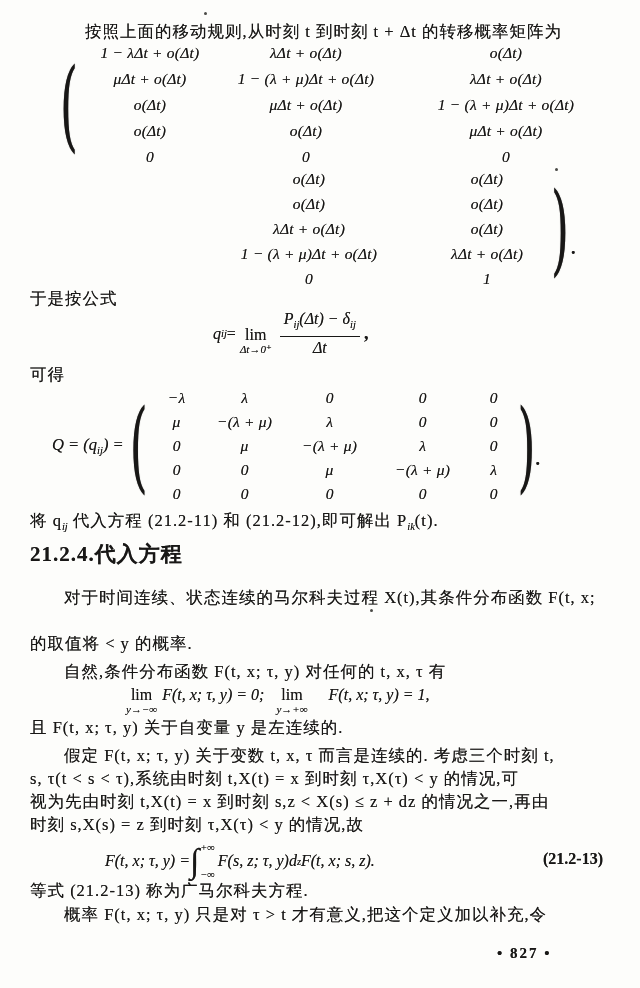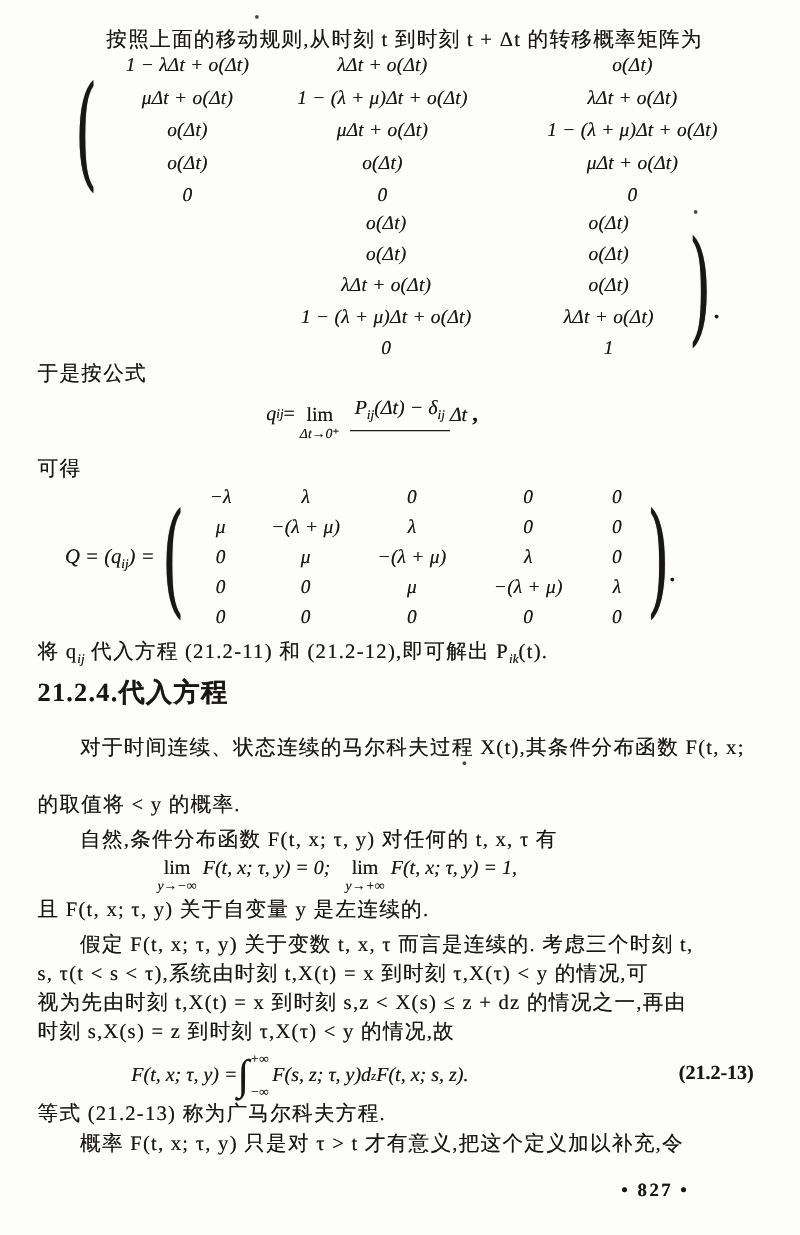--- a/index.html
+++ b/index.html
@@ -18,21 +18,21 @@
   .mc{font-style:italic;font-size:15.5px;text-align:center;letter-spacing:.2px;}
   .mflex{display:flex;align-items:center;}
   .paren{display:inline-block;font-family:"DejaVu Serif",serif;font-weight:400;
          font-size:46px;line-height:1;transform:scaleY(2.15);transform-origin:center;}
   .punct{font-size:18px;font-weight:bold;}
   
   .limstack{display:inline-flex;flex-direction:column;align-items:center;vertical-align:middle;}
   .limtxt{font-size:16px;font-style:normal;line-height:17px;}
   .limsub{font-size:11px;font-style:italic;line-height:12px;}
   
-  .frac{display:inline-flex;flex-direction:row;align-items:center;margin:0 4px;text-align:center;}
+  .frac{display:inline-flex;flex-direction:column;align-items:center;margin:0 4px;text-align:center;}
   .num{padding:0 4px 2px 4px;border-bottom:1.5px solid #181716;line-height:18px;}
   .den{padding-top:2px;line-height:18px;}
   
   .int{font-size:34px;line-height:30px;font-style:normal;}
   .intlim{display:inline-flex;flex-direction:column;justify-content:space-between;
           height:38px;font-size:10.5px;font-style:italic;margin:0 3px 0 1px;}
   .heading{font-size:21px;font-weight:bold;letter-spacing:1px;
            font-family:"Liberation Serif","DejaVu Serif",serif;}
   .speck{position:absolute;background:#4a4a46;border-radius:50%;}
 </style>
@@ -150,21 +150,21 @@
   <div class="abs mflex" style="left:126px;top:686px;align-items:flex-start;">
     <span class="limstack">
       <span class="limtxt">lim</span>
       <span class="limsub">y→−∞</span>
     </span>
     <span class="mathit" style="margin:0 12px 0 5px;line-height:17px;">F(t, x; τ, y) = 0;</span>
     <span class="limstack">
       <span class="limtxt">lim</span>
       <span class="limsub">y→+∞</span>
     </span>
-    <span class="mathit" style="margin-left:5px;line-height:17px;">F(t, x; τ, y) = 1,</span>
+    <span class="mathit" style="margin-left:21px;line-height:17px;">F(t, x; τ, y) = 1,</span>
   </div>
 
   <div class="abs zh" style="left:30px;top:716px;">且 F(t, x; τ, y) 关于自变量 y 是左连续的.</div>
 
   <div class="abs zh" style="left:64px;top:744px;">假定 F(t, x; τ, y) 关于变数 t, x, τ 而言是连续的. 考虑三个时刻 t,</div>
   <div class="abs zh" style="left:30px;top:767px;">s, τ(t &lt; s &lt; τ),系统由时刻 t,X(t) = x 到时刻 τ,X(τ) &lt; y 的情况,可</div>
   <div class="abs zh" style="left:30px;top:790px;text-align:center;">视为先由时刻 t,X(t) = x 到时刻 s,z &lt; X(s) ≤ z + dz 的情况之一,再由</div>
   <div class="abs zh" style="left:30px;top:813px;">时刻 s,X(s) = z 到时刻 τ,X(τ) &lt; y 的情况,故</div>
 
   <div class="abs mflex" style="left:105px;top:842px;">

